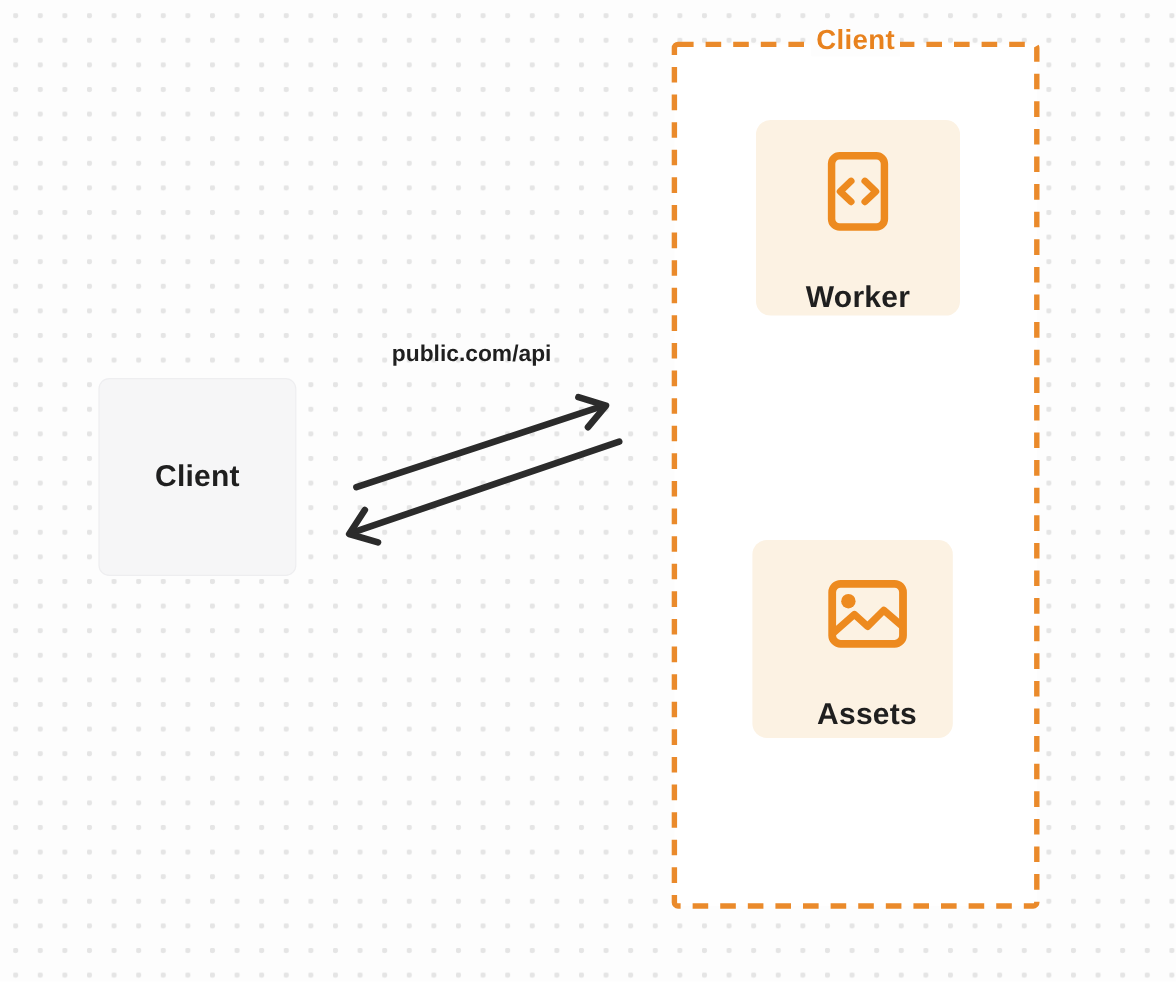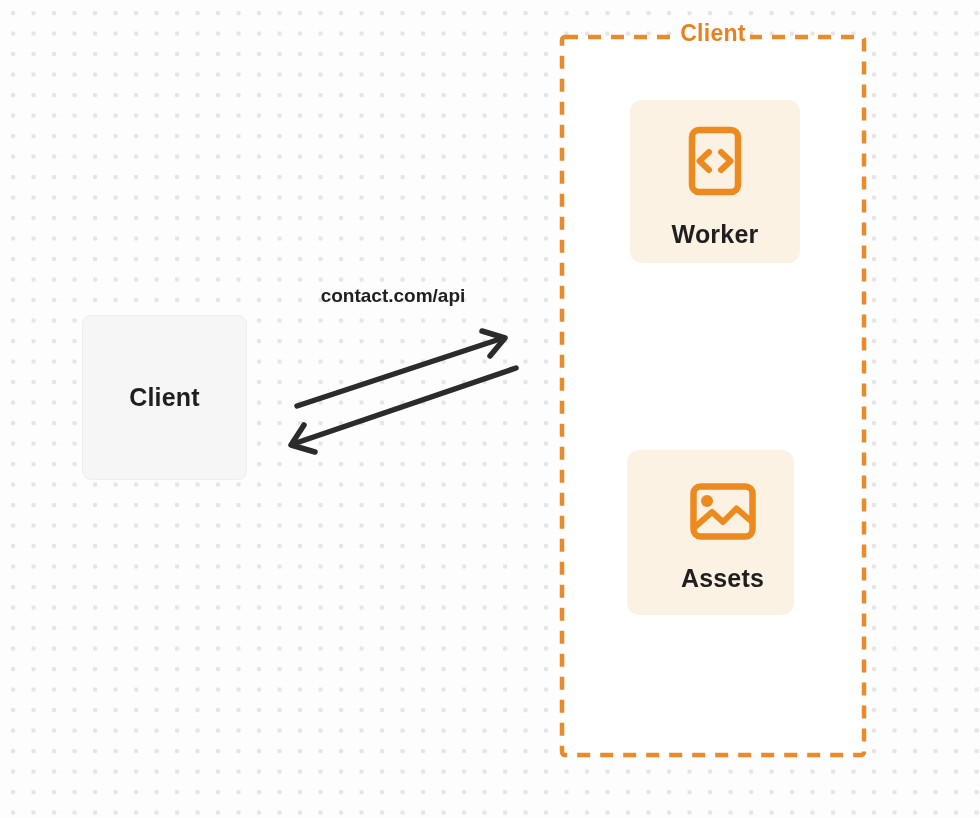--- a/index.html
+++ b/index.html
@@ -50,20 +50,21 @@
     font-size: 23px; font-weight: 700;
     color: #E8821E;
     letter-spacing: 0.3px;
   }
   .card {
     position: absolute;
     background: #FCF2E3;
     border-radius: 12px;
     display: flex; flex-direction: column; align-items: center;
     box-sizing: border-box;
+    gap: 17px;
   }
   .card.worker { left: 630px; top: 100px; width: 170px; height: 163px; }
   .card.assets { left: 627px; top: 450px; width: 167px; height: 165px; padding-left: 24px; }
   .card.worker .card-icon { margin-top: 26px; }
   .card.assets .card-icon { margin-top: 33px; }
   .card .card-label {
     margin-top: 24px;
     font-size: 25px; font-weight: 700; color: #1F1F1F;
     letter-spacing: 0.2px;
   }
@@ -94,21 +95,21 @@
     <g stroke="#2B2B2B" stroke-width="5.5" fill="none" stroke-linecap="round" stroke-linejoin="round">
       <line x1="516" y1="368" x2="296" y2="443"></line>
       <polyline points="304,425 291,445 315,452"></polyline>
     </g>
   </svg>
 
   <div class="client-box">
     <span class="node-label">Client</span>
   </div>
 
-  <div class="arrow-label">contact.com/api</div>
+  <div class="arrow-label">public.com/api</div>
 
   <div class="project-title">
     <span>Client</span>
   </div>
 
   <div class="card worker">
     <svg class="card-icon" width="54" height="70" viewBox="0 0 54 70" xmlns="http://www.w3.org/2000/svg">
       <rect x="4" y="4" width="46" height="62" rx="7" fill="none" stroke="#ED8A1F" stroke-width="6.5"></rect>
       <path d="M21 26 L11.5 35 L21 44" fill="none" stroke="#ED8A1F" stroke-width="6" stroke-linecap="round" stroke-linejoin="round"></path>
       <path d="M33 26 L42.5 35 L33 44" fill="none" stroke="#ED8A1F" stroke-width="6" stroke-linecap="round" stroke-linejoin="round"></path>

